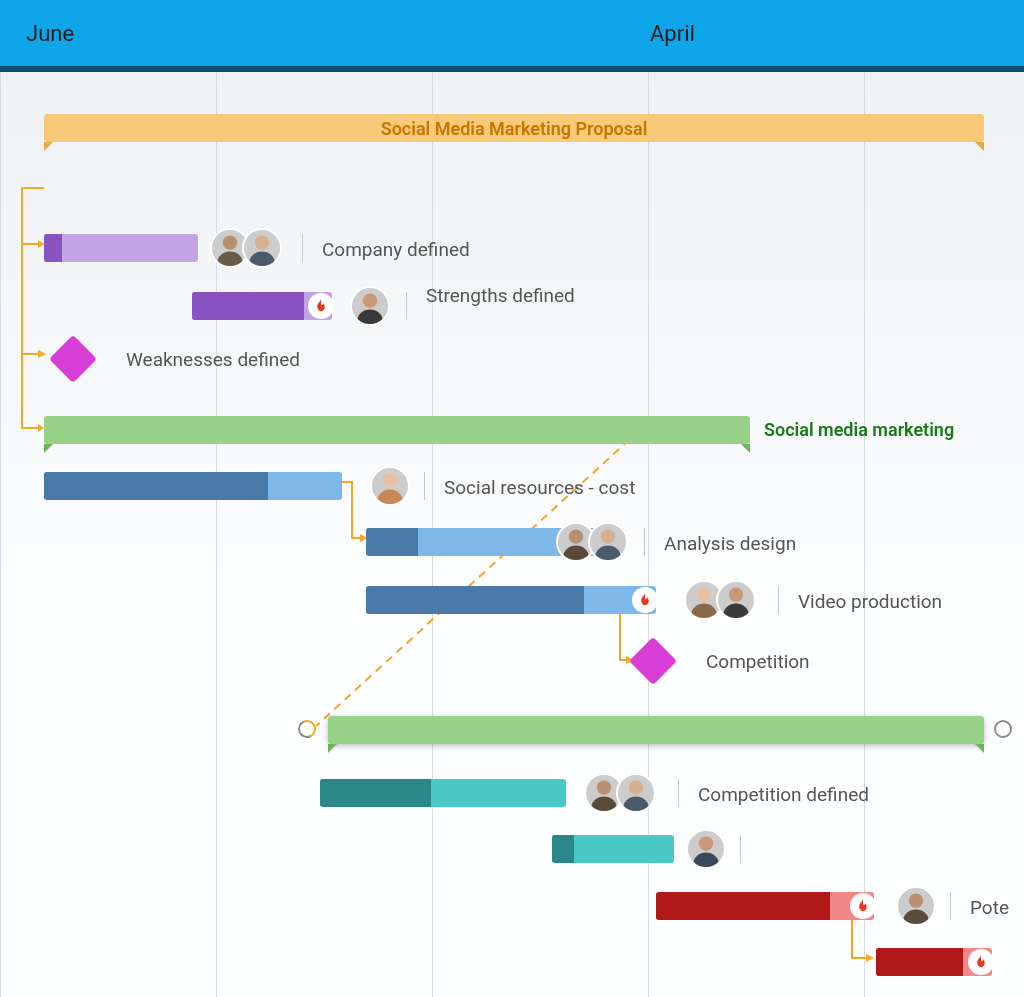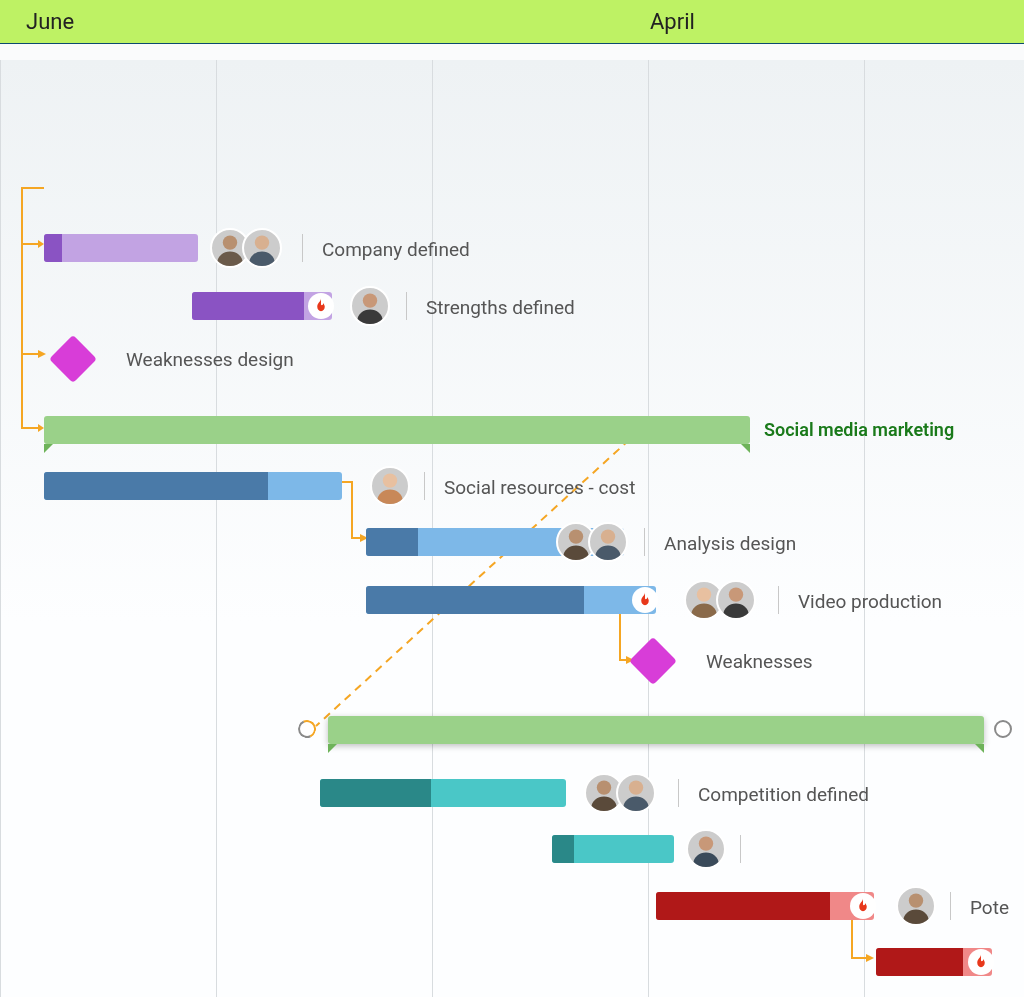--- a/index.html
+++ b/index.html
@@ -1,18 +1,18 @@
 <!DOCTYPE html>
 <html><head>
 <meta charset="utf-8">
 <style>
 *{box-sizing:border-box;margin:0;padding:0}
 body{font-family:-apple-system,BlinkMacSystemFont,"Segoe UI",Roboto,sans-serif;background:#fafbfc;overflow:hidden;width:1024px;height:997px;position:relative}
 .gantt{position:relative;width:100%;height:100%}
-.header{height:44px;display:flex;align-items:center;border-bottom:1px solid #0c4a6e;background:#bef264;position:relative;z-index:2}
+.header{height:72px;display:flex;align-items:center;border-bottom:6px solid #0c4a6e;background:#0ea5e9;position:relative;z-index:2}
 .month{position:absolute;font-size:22px;color:#222;font-weight:400}
 .grid{position:absolute;top:60px;left:0;right:0;bottom:0;background:linear-gradient(180deg,#eef2f4 0%,#fdfeff 60%)}
 .vline{position:absolute;top:0;bottom:0;width:1px;background:#d8dcdf}
 .summary-bar{position:absolute;height:28px;border-radius:3px}
 .summary-bar::before,.summary-bar::after{content:"";position:absolute;top:100%;width:0;height:0;border-top:9px solid}
 .summary-bar::before{left:0;border-right:9px solid transparent}
 .summary-bar::after{right:0;border-left:9px solid transparent}
 .sb-orange{background:#f9c97a}
 .sb-orange::before,.sb-orange::after{border-top-color:#e8a93e}
 .sb-green{background:#9ad189}
@@ -76,20 +76,23 @@
       <polygon class="arrow" points="360,474 368,478 360,482"></polygon>
       <path d="M 620 546 L 620 600 L 632 600" stroke="#f5a623" stroke-width="2" fill="none"></path>
       <polygon class="arrow" points="626,596 634,600 626,604"></polygon>
       <path d="M 852 858 L 852 898 L 870 898" stroke="#f5a623" stroke-width="2" fill="none"></path>
       <polygon class="arrow" points="866,894 874,898 866,902"></polygon>
 
       <path class="dashed" d="M 640 370 L 316 666" stroke="#f5a623" fill="none"></path>
       <circle cx="640" cy="370" r="5" fill="#fff" stroke="#f5a623" stroke-width="2"></circle>
     </svg>
 
+    <div class="summary-bar sb-orange" style="left:44px;width:940px;top:54px">
+      <span class="sb-label">Social Media Marketing Proposal</span>
+    </div>
     <div class="summary-bar sb-green" style="left:44px;width:706px;top:356px">
       <span class="sb-label">Social media marketing</span>
     </div>
     <div class="summary-bar sb-green selected" style="left:328px;width:656px;top:656px"></div>
     <div class="handle start" style="left:298px;top:660px"></div>
     <div class="handle" style="left:994px;top:660px"></div>
 
     <div class="task-bar tb-purple" style="left:44px;width:154px;top:174px">
       <div class="fill" style="width:12%"></div>
     </div>
@@ -120,24 +123,24 @@
     </div>
     <div class="avatars" style="left:350px;top:226px">
       <div class="avatar">
           <svg viewBox="0 0 40 40">
             <circle cx="20" cy="14" r="8" fill="#c89878"></circle>
             <ellipse cx="20" cy="36" rx="14" ry="12" fill="#3a3a3a"></ellipse>
           </svg>
         </div>
     </div>
     <div class="sep" style="left:406px;top:232px"></div>
-    <div class="task-label" style="left:426px;top:236px">Strengths defined</div>
+    <div class="task-label" style="left:426px;top:224px">Strengths defined</div>
 
     <div class="milestone ms-purple" style="left:56px;top:282px"></div>
-    <div class="task-label" style="left:126px;top:288px">Weaknesses design</div>
+    <div class="task-label" style="left:126px;top:288px">Weaknesses defined</div>
 
     <div class="task-bar tb-blue" style="left:44px;width:298px;top:412px">
       <div class="fill" style="width:75%"></div>
     </div>
     <div class="avatars" style="left:370px;top:406px">
       <div class="avatar">
           <svg viewBox="0 0 40 40">
             <circle cx="20" cy="14" r="8" fill="#e8c0a0"></circle>
             <ellipse cx="20" cy="36" rx="14" ry="12" fill="#c88858"></ellipse>
           </svg>
@@ -185,21 +188,21 @@
           <svg viewBox="0 0 40 40">
             <circle cx="20" cy="14" r="8" fill="#c89878"></circle>
             <ellipse cx="20" cy="36" rx="14" ry="12" fill="#3a3a3a"></ellipse>
           </svg>
         </div>
     </div>
     <div class="sep" style="left:778px;top:526px"></div>
     <div class="task-label" style="left:798px;top:530px">Video production</div>
 
     <div class="milestone ms-pink" style="left:636px;top:584px"></div>
-    <div class="task-label" style="left:706px;top:590px">Weaknesses</div>
+    <div class="task-label" style="left:706px;top:590px">Competition</div>
 
     <div class="task-bar tb-teal" style="left:320px;width:246px;top:719px">
       <div class="fill" style="width:45%"></div>
     </div>
     <div class="avatars" style="left:584px;top:713px">
       <div class="avatar">
           <svg viewBox="0 0 40 40">
             <circle cx="20" cy="14" r="8" fill="#b89070"></circle>
             <ellipse cx="20" cy="36" rx="14" ry="12" fill="#5a4a3a"></ellipse>
           </svg>

